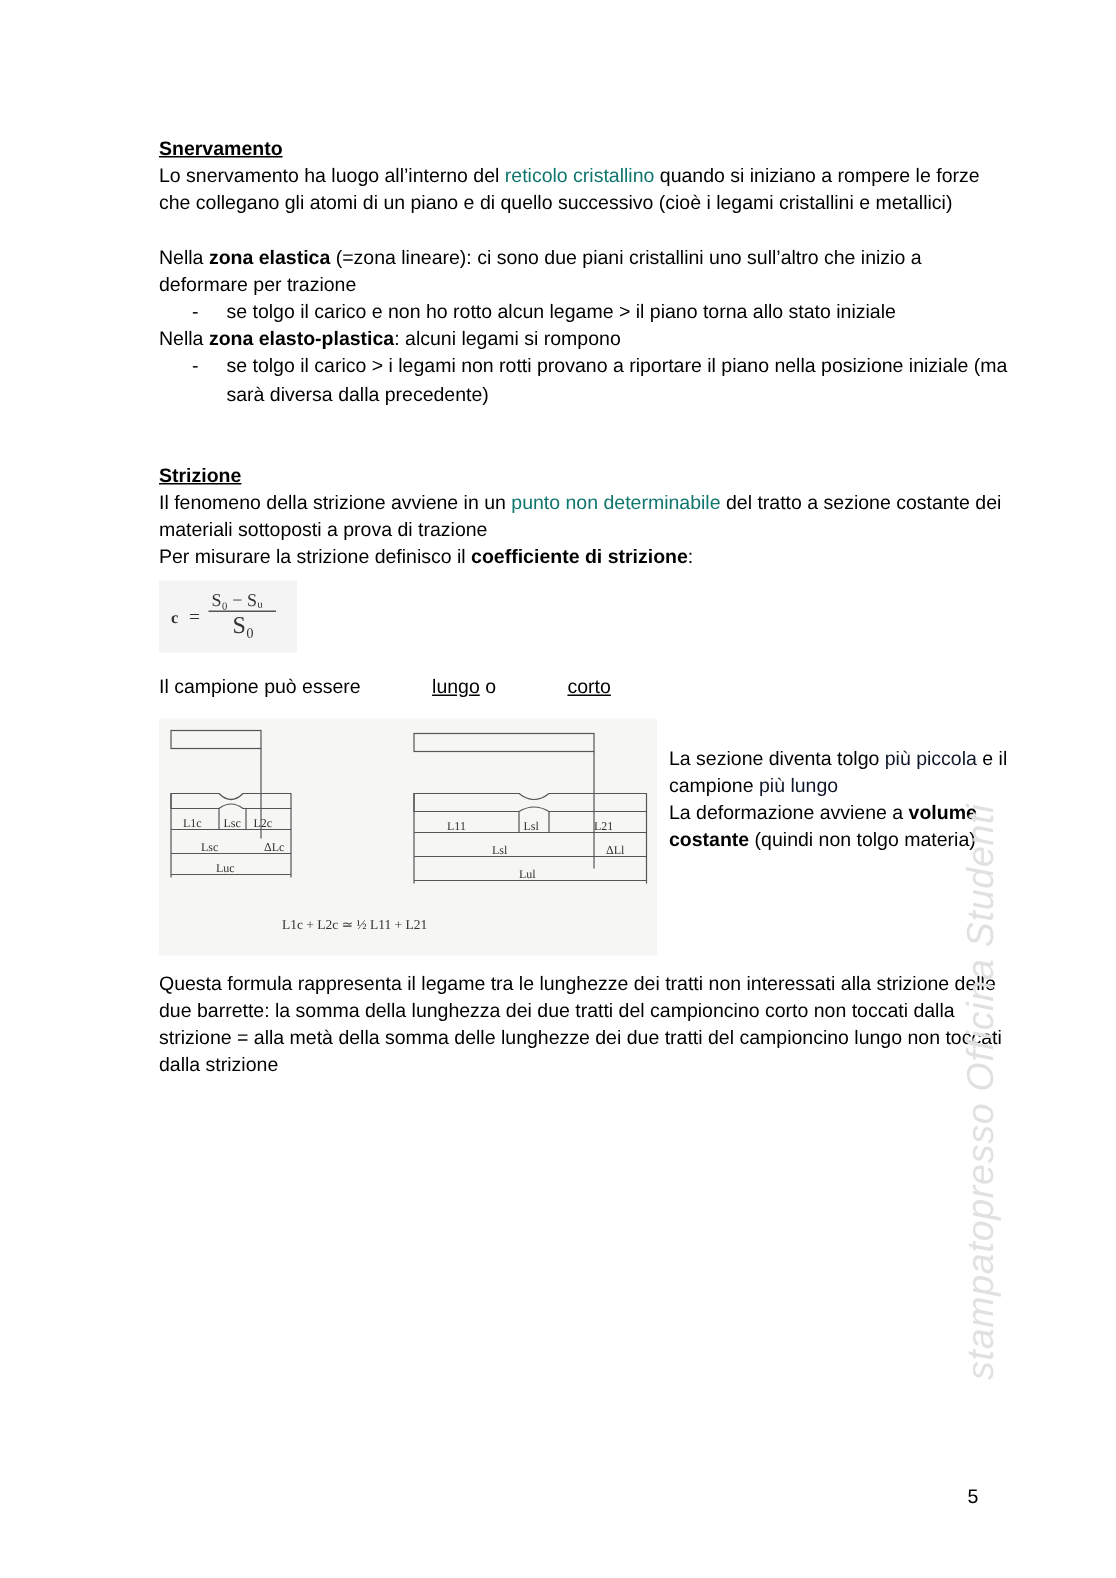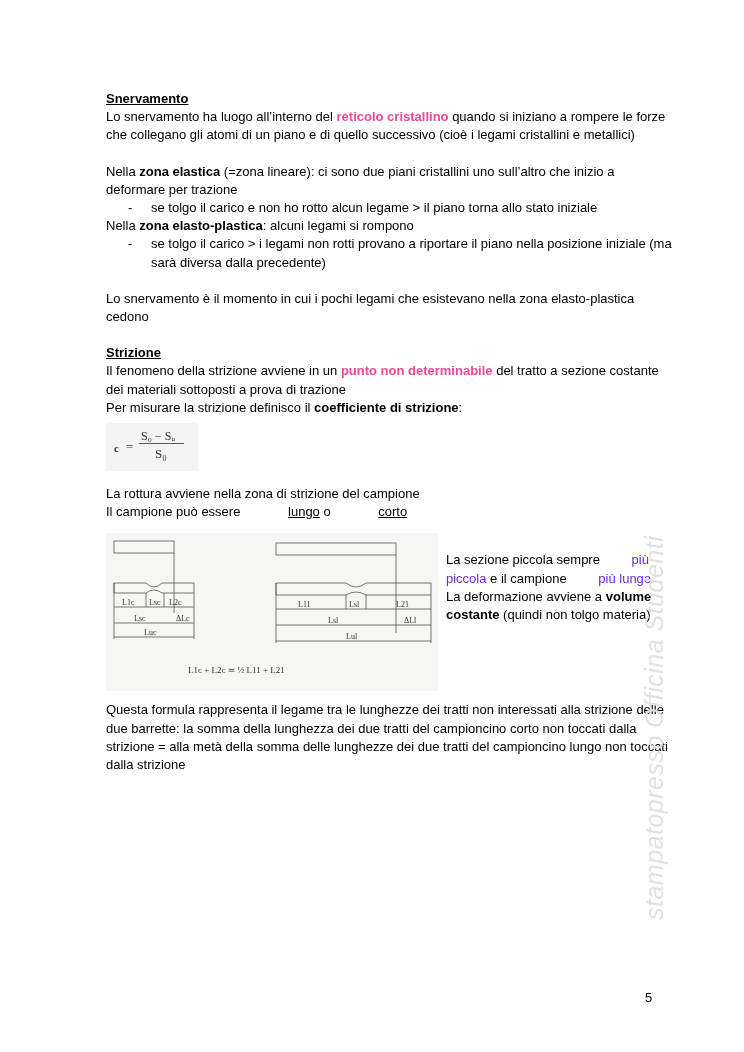--- a/index.html
+++ b/index.html
@@ -4,36 +4,36 @@
   <style>
     html, body { margin: 0; padding: 0; background: #ffffff; }
     body {
       width: 744px; height: 1052px; position: relative; overflow: hidden;
       font-family: "Liberation Sans", sans-serif; font-size: 13px; color: #000;
     }
     .page { position: absolute; left: 106px; top: 90px; width: 570px; line-height: 18.2px; }
     .p { margin: 0; }
     .gap { height: 18px; }
     .h { font-weight: bold; text-decoration: underline; }
-    .red { color: #ec4899; font-weight: bold; }
-    .blue { color: #6d28d9; margin-left: 28px; }
+    .red { color: #0f766e; }
+    .blue { color: #0f172a; }
     b { font-weight: bold; }
     .u { text-decoration: underline; padding-left: 44px; }
     .bullet { position: relative; padding-left: 45px; }
     .bullet .dash { position: absolute; left: 22px; top: 0; }
     .formula-row { display: flex; align-items: center; margin-top: 6px; margin-bottom: 14px; }
     .formula-img {
       width: 92px; height: 48px; background: #f4f4f4; position: relative;
       font-family: "Liberation Serif", serif; font-size: 13px; color: #333;
     }
     .formula-img .c { position: absolute; left: 8px; top: 16px; font-weight: bold; font-size: 11px; }
     .formula-img .eq { position: absolute; left: 20px; top: 15px; }
     .formula-img .num { position: absolute; left: 35px; top: 4px; font-size: 12px; }
     .formula-img .bar { position: absolute; left: 33px; top: 20px; width: 45px; border-top: 1px solid #555; }
-    .formula-img .den { position: absolute; left: 49px; top: 22px; font-size: 13px; }
+    .formula-img .den { position: absolute; left: 49px; top: 22px; font-size: 16px; }
     .formula-text { margin-left: 12px; margin-top: -14px; }
     .fig-row { position: relative; height: 160px; margin-top: 12px; }
     .fig {
       position: absolute; left: 0; top: 0; width: 332px; height: 158px; background: #f6f6f4;
     }
     .fig svg { width: 332px; height: 158px; }
     .fig-text { position: absolute; left: 340px; top: 18px; width: 235px; }
     .watermark {
       position: absolute; left: 640px; top: 920px; transform-origin: 0 0; transform: rotate(-90deg);
       font-family: "Liberation Sans", sans-serif; font-style: italic; font-size: 25px;
@@ -46,38 +46,36 @@
 
 <div class="page">
   <p class="p h">Snervamento</p>
   <p class="p"><span>Lo snervamento ha luogo all’interno del </span><span class="red">reticolo cristallino</span><span> quando si iniziano a rompere le forze che collegano gli atomi di un piano e di quello successivo (cioè i legami cristallini e metallici)</span></p>
   <div class="gap"></div>
   <p class="p"><span>Nella </span><b>zona elastica</b><span> (=zona lineare): ci sono due piani cristallini uno sull’altro che inizio a deformare per trazione</span></p>
   <p class="p bullet"><span class="dash">-</span><span>se tolgo il carico e non ho rotto alcun legame &gt; il piano torna allo stato iniziale</span></p>
   <p class="p"><span>Nella </span><b>zona elasto-plastica</b><span>: alcuni legami si rompono</span></p>
   <p class="p bullet"><span class="dash">-</span><span>se tolgo il carico &gt; i legami non rotti provano a riportare il piano nella posizione iniziale (ma sarà diversa dalla precedente)</span></p>
   <div class="gap"></div>
-  <p class="p">Lo snervamento è il momento in cui i pochi legami che esistevano nella zona elasto-plastica cedono</p>
   <div class="gap"></div>
 
   <p class="p h">Strizione</p>
   <p class="p"><span>Il fenomeno della strizione avviene in un </span><span class="red">punto non determinabile</span><span> del tratto a sezione costante dei materiali sottoposti a prova di trazione</span></p>
   <p class="p"><span>Per misurare la strizione definisco il </span><b>coefficiente di strizione</b><span>:</span></p>
 
   <div class="formula-row">
     <div class="formula-img">
       <span class="c">c</span>
       <span class="eq">=</span>
       <span class="num">S₀ − Sᵤ</span>
       <span class="bar"></span>
       <span class="den">S₀</span>
     </div>
   </div>
 
-  <p class="p">La rottura avviene nella zona di strizione del campione</p>
   <p class="p"><span>Il campione può essere </span><span class="u">lungo</span><span> o </span><span class="u">corto</span></p>
 
   <div class="fig-row">
     <div class="fig">
       <svg viewBox="0 0 332 158" font-family="Liberation Serif, serif" font-size="8" fill="#333">
         <g stroke="#555" stroke-width="0.8" fill="none">
 
           <rect x="8" y="8" width="60" height="12"></rect>
           <line x1="68" y1="20" x2="68" y2="80"></line>
           <path d="M8 50 H40 Q48 58 56 50 H88 V60 H56 Q48 54 40 60 H8 Z"></path>
@@ -109,21 +107,21 @@
         <text x="192" y="74">L11</text>
         <text x="243" y="74">Lsl</text>
         <text x="290" y="74">L21</text>
         <text x="222" y="90">Lsl</text>
         <text x="298" y="90">ΔLl</text>
         <text x="240" y="106">Lul</text>
         <text x="82" y="140" font-size="9">L1c + L2c  ≃  ½ L11 + L21</text>
       </svg>
     </div>
     <div class="fig-text">
-      <p class="p"><span>La sezione piccola sempre </span><span class="blue">più piccola</span><span> e il campione </span><span class="blue">più lungo</span></p>
+      <p class="p"><span>La sezione diventa tolgo </span><span class="blue">più piccola</span><span> e il campione </span><span class="blue">più lungo</span></p>
       <p class="p"><span>La deformazione avviene a </span><b>volume costante</b><span> (quindi non tolgo materia)</span></p>
     </div>
   </div>
 
   <p class="p" style="margin-top:8px">Questa formula rappresenta il legame tra le lunghezze dei tratti non interessati alla strizione delle due barrette: la somma della lunghezza dei due tratti del campioncino corto non toccati dalla strizione = alla metà della somma delle lunghezze dei due tratti del campioncino lungo non toccati dalla strizione</p>
 </div>
 
 <div class="watermark">stampatopresso Officina Studenti</div>
 <div class="page-number">5</div>
 

